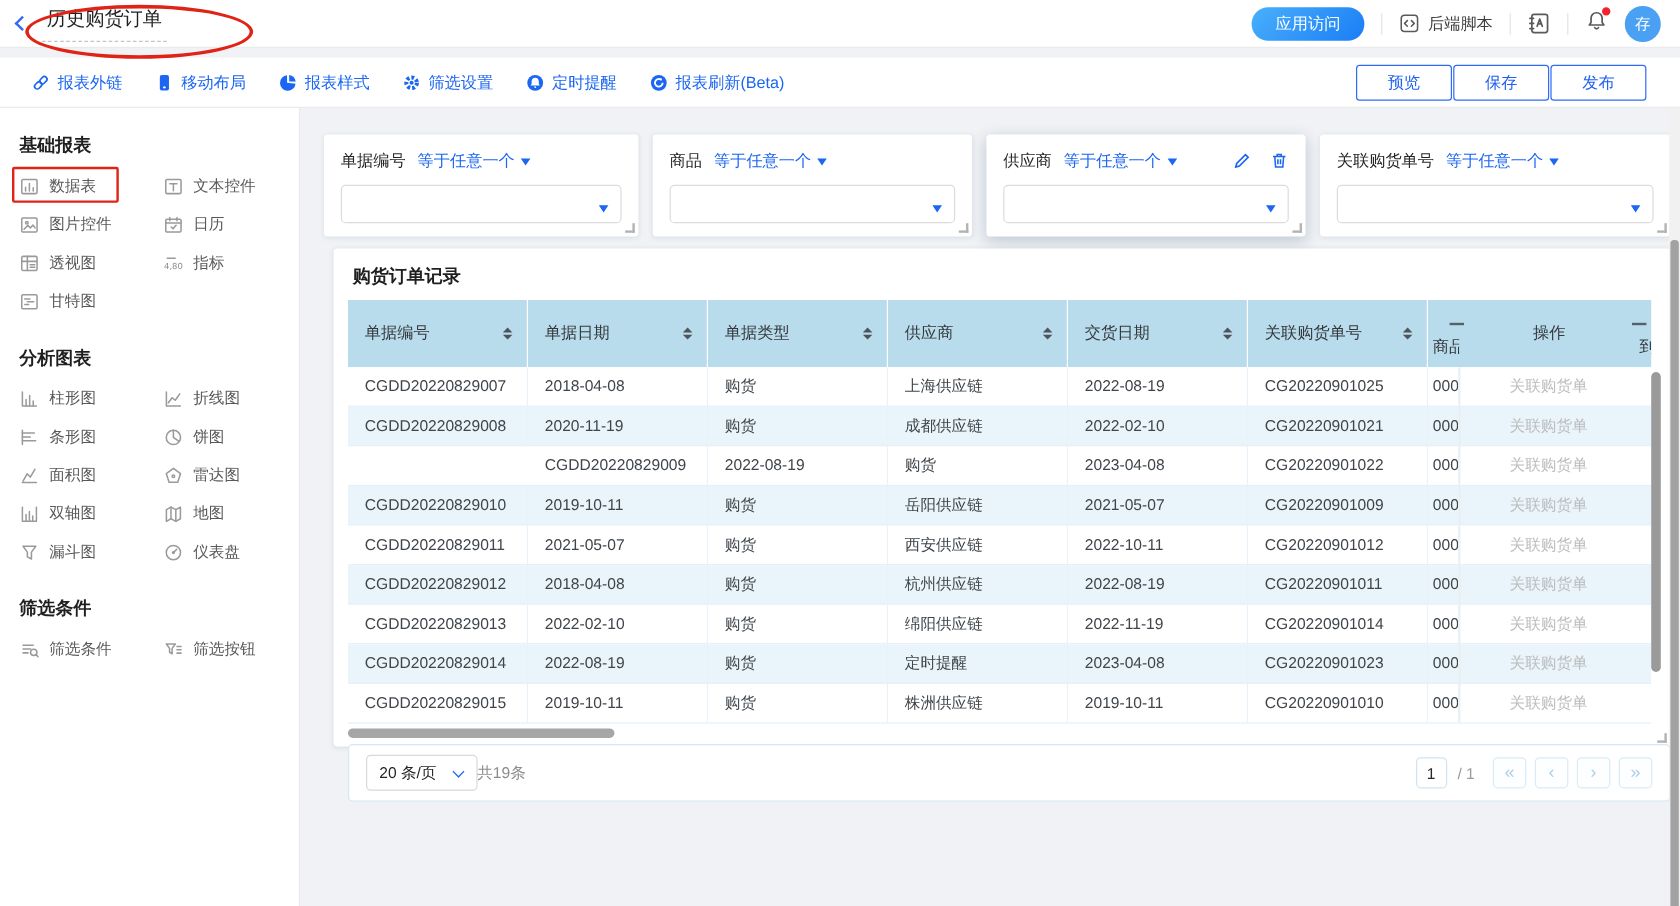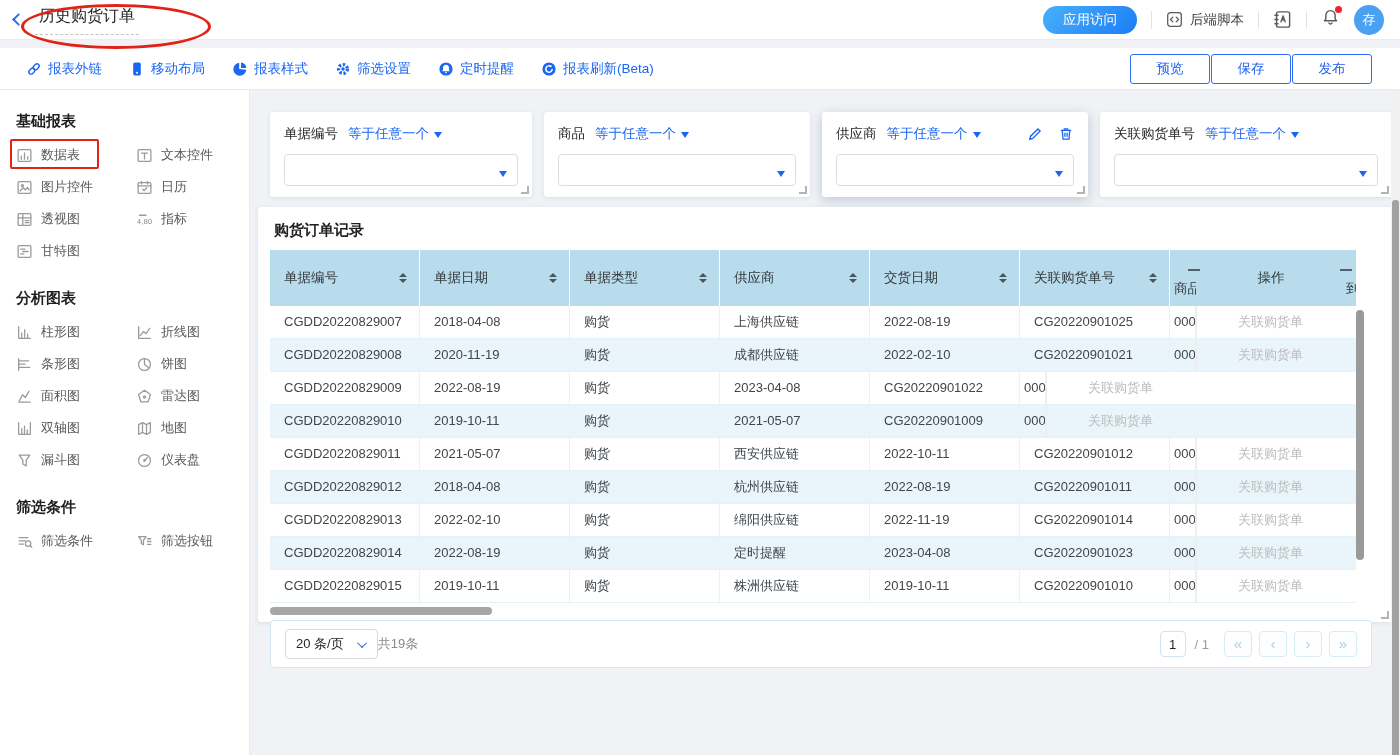--- a/index.html
+++ b/index.html
@@ -45,36 +45,36 @@
   .frow { display:flex; align-items:center; gap:10px; font-size:13.5px; }
   .flabel { color:#262626; }
   .fcond { color:#1b66f2; display:flex; align-items:center; gap:5px; cursor:pointer; }
   .caret-dn { width:0; height:0; border:4.5px solid transparent; border-top:6px solid #1b66f2; margin-top:5px; }
   .fops { margin-left:auto; display:flex; gap:15px; }
   .fselect { margin-top:11px; height:32px; border:1px solid #dcdcdc; border-radius:4px; background:#fff; position:relative; cursor:pointer; }
   .fselect .caret-dn { position:absolute; right:10px; top:11px; }
   .rs { position:absolute; right:3px; bottom:3px; width:8px; height:8px; border-right:2px solid #b3b3b3; border-bottom:2px solid #b3b3b3; cursor:nwse-resize; }
 
   
-  .tcard { position:absolute; left:8px; right:8px; top:117px; height:415px; background:#fff; border-radius:3px; box-shadow:0 1px 4px rgba(31,56,88,.10); }
+  .tcard { position:absolute; left:28px; right:8px; top:117px; height:415px; background:#fff; border-radius:3px; box-shadow:0 1px 4px rgba(31,56,88,.10); }
   .t-title { font-size:15px; font-weight:bold; color:#1f1f1f; margin:14px 0 10px 16px; }
   .table-wrap { position:relative; margin:0 12px; width:1102px; }
   .t-head { display:flex; height:56px; background:#b9dcec; width:1086px; }
   .th { width:150px; display:flex; align-items:center; justify-content:space-between; padding:0 12px 0 14px; font-size:13.5px; color:#33383c; border-right:1px solid #fff; }
   .sort { display:flex; flex-direction:column; gap:2.5px; cursor:pointer; }
   .sort i { display:block; width:0; height:0; border-left:4px solid transparent; border-right:4px solid transparent; }
   .sort .up { border-bottom:4.5px solid #4d555b; }
   .sort .dn { border-top:4.5px solid #4d555b; }
   .th-product { width:26px; padding:30px 0 0 4px; overflow:hidden; white-space:nowrap; border-right:none; align-items:flex-start; }
   .th-action { width:148px; justify-content:center; position:relative; border-right:none; }
   .th-action::before, .th-action::after { content:""; position:absolute; width:12px; height:2px; background:#55606a; top:19px; }
   .th-action::before { left:-8px; } .th-action::after { right:-8px; }
   .th-more { width:12px; padding:30px 0 0 2px; overflow:hidden; white-space:nowrap; border-right:none; align-items:flex-start; }
   .t-body { width:1086px; }
-  .t-row { display:flex; height:33px; background:#fff; border-bottom:1px solid #e3f1f8; }
+  .t-row { display:flex; height:33px; background:#fff; border-bottom:1px solid #e3f1f8;justify-content:flex-end; }
   .t-row:nth-child(even) { background:#e9f5fb; }
   .td { width:150px; font-size:13px; color:#3f454a; line-height:32px; padding-left:14px; white-space:nowrap; overflow:hidden; border-right:1px solid #e8f3f9; }
   .td-product { width:26px; padding-left:4px; }
   .td-action { width:148px; padding:0; text-align:center; color:#bcbcbc; border-left:1px solid #ececec; border-right:none; cursor:pointer; }
   .td-more { width:12px; padding:0; border-right:none; }
   .v-thumb { position:absolute; right:8px; top:60px; width:8px; height:250px; background:#9a9a9a; border-radius:4px; cursor:pointer; }
   .h-thumb { width:222px; height:8px; background:#a6a6a6; border-radius:4px; margin:4px 0 0 0; cursor:pointer; }
 
   
   .pager { margin:5px 12px 0; width:1102px; height:48px; border:1px solid #d2e8f2; border-radius:4px; background:#fff; display:flex; align-items:center; padding:0 14px; }
@@ -571,20 +571,21 @@
             <div class="td">CG20220901022</div>
             <div class="td td-product">000</div>
             <div class="td td-action">关联购货单</div>
             <div class="td td-more"></div>
           </div>
 
           <div class="t-row">
             <div class="td">CGDD20220829010</div>
             <div class="td">2019-10-11</div>
             <div class="td">购货</div>
+            <div class="td">岳阳供应链</div>
             <div class="td">2021-05-07</div>
             <div class="td">CG20220901009</div>
             <div class="td td-product">000</div>
             <div class="td td-action">关联购货单</div>
             <div class="td td-more"></div>
           </div>
 
           <div class="t-row">
             <div class="td">CGDD20220829011</div>
             <div class="td">2021-05-07</div>

